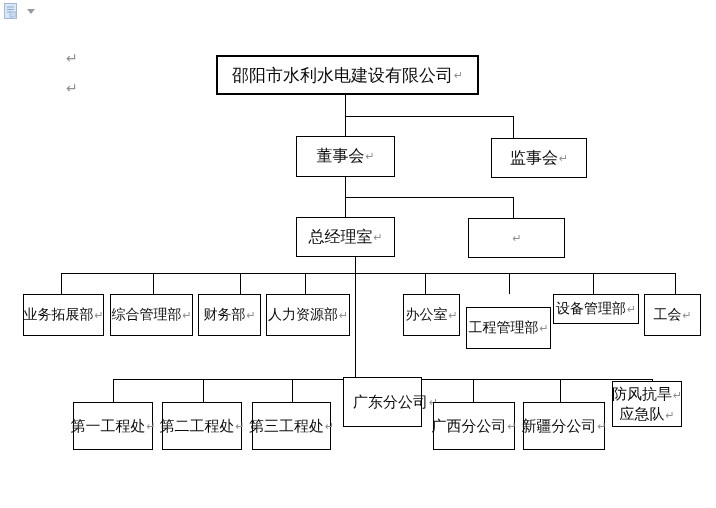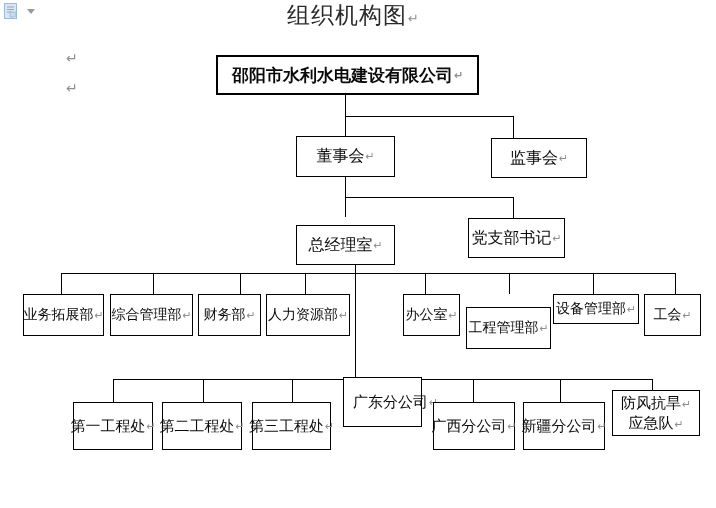--- a/index.html
+++ b/index.html
@@ -6,21 +6,21 @@
   .page{position:relative;width:716px;height:508px;background:#ffffff;overflow:hidden;
         font-family:"Liberation Sans","DejaVu Sans",sans-serif;color:#111;}
   .title{position:absolute;left:287px;top:2px;font-size:23px;line-height:26px;color:#2a2a2a;
          letter-spacing:1px;white-space:nowrap;}
   .pmark{color:#8f8f8f;font-size:11px;margin-left:1px;line-height:1;}
   .title .pmark{font-size:13px;}
   .freemark{position:absolute;color:#8f8f8f;font-size:14px;}
   .node{position:absolute;border:1px solid #000;background:#fff;box-sizing:border-box;
         display:flex;align-items:center;justify-content:center;text-align:center;
         white-space:nowrap;color:#0a0a0a;}
-  .node.root{border-width:2px;font-size:17px;font-weight:bold;}
+  .node.root{border-width:2px;font-size:17px;}
   .lv2{font-size:16px;}
   .lv4{font-size:14px;align-items:center;}
   .lv5{font-size:15px;}
   .node.twoline{flex-direction:column;line-height:1.35;}
   .line{position:absolute;background:#000;}
   .paste-btn{position:absolute;left:3px;top:2px;width:34px;height:22px;cursor:pointer;}
   .paste-btn svg{position:absolute;left:1px;top:1px;}
   .dd-arrow{position:absolute;left:24px;top:7px;width:0;height:0;
             border-left:4px solid transparent;border-right:4px solid transparent;
             border-top:5px solid #9a9a9a;}
@@ -37,21 +37,20 @@
         <path d="M12.5 10.5 L12.5 15.5 L7.5 15.5 Z" fill="#ffffff" stroke="#9db9d9"></path>
         <line x1="3" y1="4" x2="10" y2="4" stroke="#8aa9cc" stroke-width="1"></line>
         <line x1="3" y1="6.5" x2="10" y2="6.5" stroke="#8aa9cc" stroke-width="1"></line>
         <line x1="3" y1="9" x2="8" y2="9" stroke="#8aa9cc" stroke-width="1"></line>
         <rect x="6" y="9" width="6" height="5" fill="#c7d9ed" stroke="#9db9d9" stroke-width="0.8"></rect>
       </svg>
     </span>
     <span class="dd-arrow"></span>
   </div>
 
-  <div class="title"><span>组织机构图</span><span class="pmark">↵</span></div>
 
   <div class="freemark" style="left:66px;top:50px;">↵</div>
   <div class="freemark" style="left:66px;top:80px;">↵</div>
 
   <div>
 
     <div class="line" style="left:345px;top:95px;width:1px;height:41px;"></div>
     <div class="line" style="left:345px;top:116px;width:169px;height:1px;"></div>
     <div class="line" style="left:513px;top:116px;width:1px;height:22px;"></div>
 
@@ -88,26 +87,25 @@
 
   <div class="node lv2" style="left:296px;top:136px;width:99px;height:41px;">
     <span>董事会</span>
       <span class="pmark">↵</span>
   </div>
   <div class="node lv2" style="left:467px;top:138px;width:96px;height:40px;margin-left:24px;">
     <span>监事会</span>
       <span class="pmark">↵</span>
   </div>
 
-  <div class="node lv2" style="left:296px;top:217px;width:99px;height:40px;margin-top:8px;">
+  <div class="node lv2" style="left:296px;top:217px;width:99px;height:40px;">
     <span>总经理室</span>
       <span class="pmark">↵</span>
   </div>
   <div class="node lv2" style="left:468px;top:218px;width:97px;height:40px;">
-    <span>党支部书记</span>
       <span class="pmark">↵</span>
   </div>
 
   <div class="node lv4" style="left:23px;top:294px;width:81px;height:42px;">
     <span>业务拓展部</span>
       <span class="pmark">↵</span>
   </div>
   <div class="node lv4" style="left:110px;top:294px;width:83px;height:42px;">
     <span>综合管理部</span>
       <span class="pmark">↵</span>
@@ -154,18 +152,18 @@
       <span class="pmark">↵</span>
   </div>
   <div class="node lv5" style="left:433px;top:402px;width:82px;height:48px;">
     <span>广西分公司</span>
       <span class="pmark">↵</span>
   </div>
   <div class="node lv5" style="left:523px;top:402px;width:82px;height:48px;">
     <span>新疆分公司</span>
       <span class="pmark">↵</span>
   </div>
-  <div class="node lv5 twoline" style="left:612px;top:390px;width:88px;height:46px;">
+  <div class="node lv5 twoline" style="left:612px;top:381px;width:70px;height:46px;">
     <span><span>防风抗旱</span><span class="pmark">↵</span></span>
     <span><span>应急队</span><span class="pmark">↵</span></span>
   </div>
 
 </div>
 
 </body></html>

